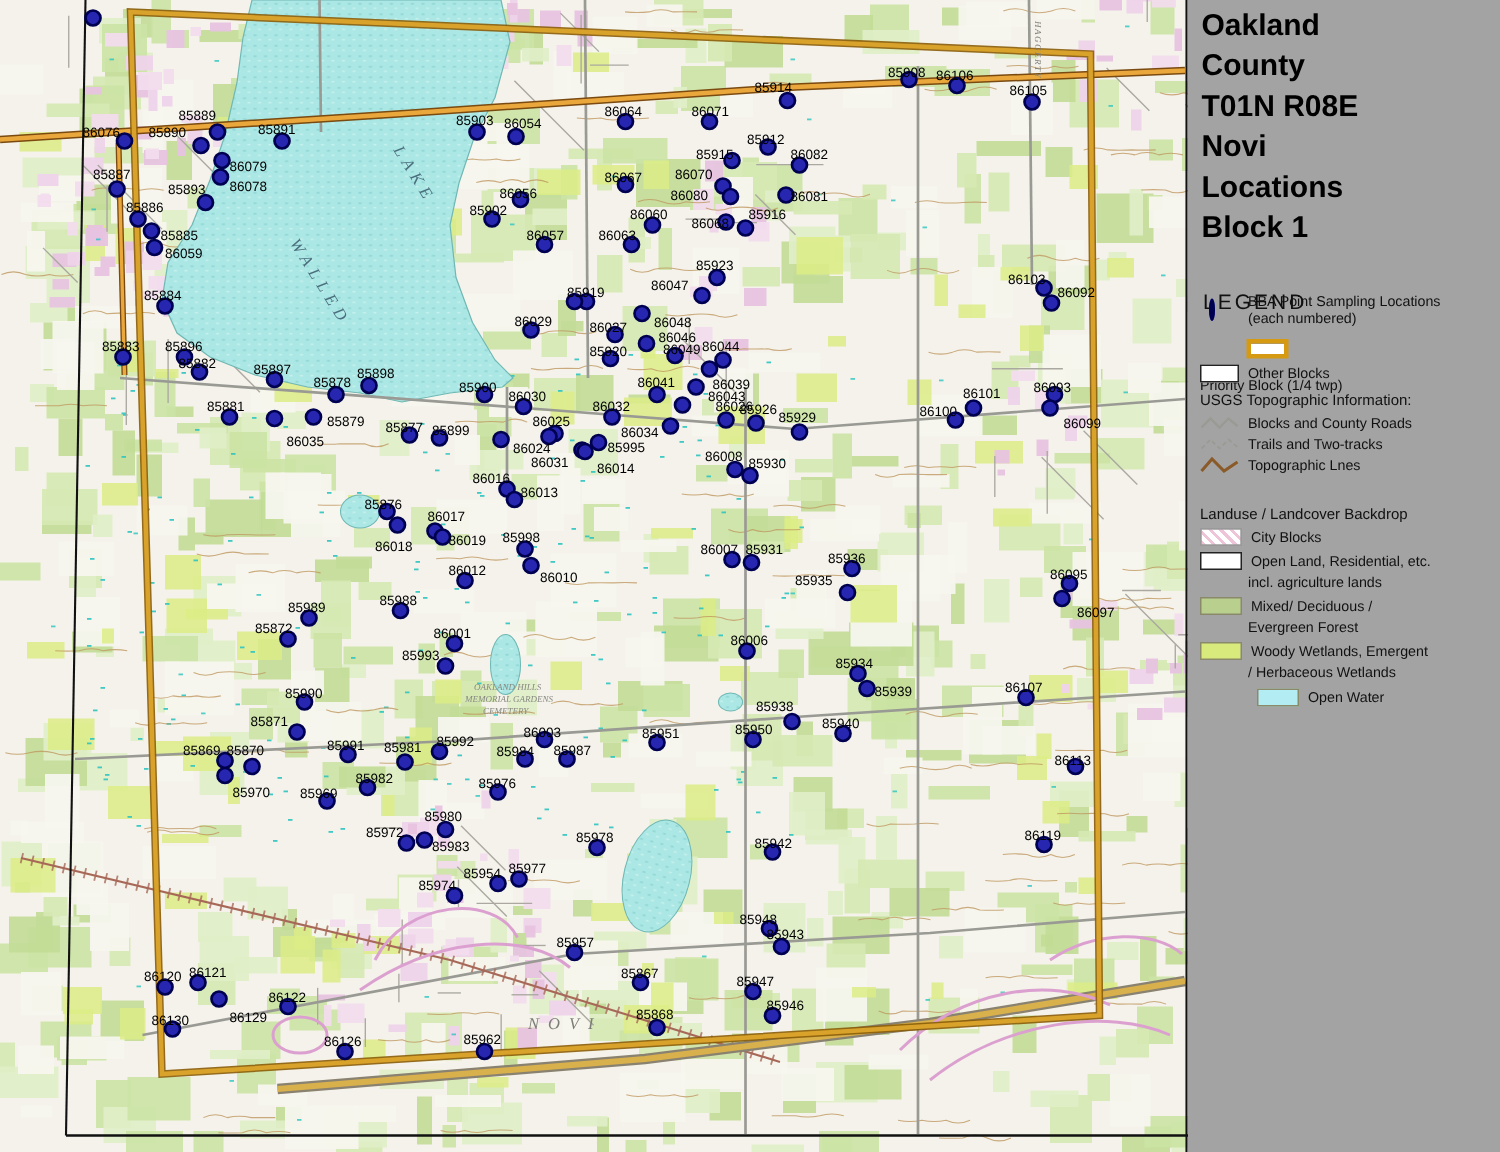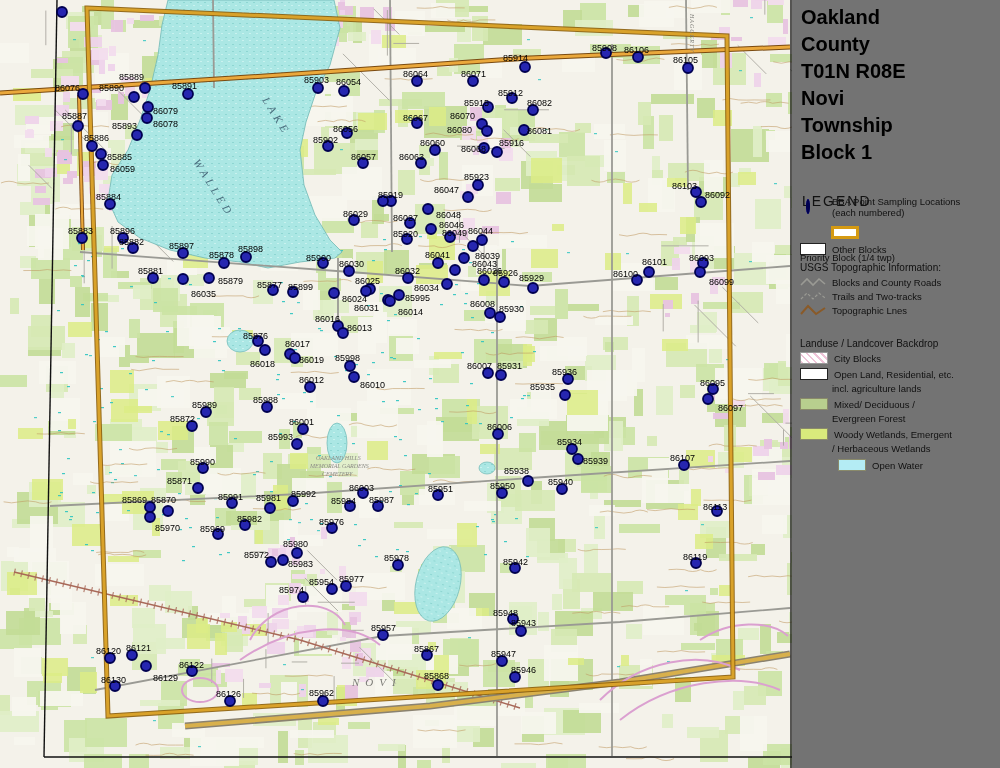--- a/index.html
+++ b/index.html
@@ -1,19 +1,19 @@
 <!DOCTYPE html>
 <html><head>
 <meta charset="utf-8">
 <style>
   html,body{margin:0;padding:0;width:1000px;height:768px;overflow:hidden;background:#fff;
             font-family:"Liberation Sans",sans-serif;}
   #stage{position:relative;width:1000px;height:768px;background:#fff;}
   #map-area{position:absolute;left:0;top:0;width:792px;height:768px;background:#f2f0e6;}
-  #sidebar{position:absolute;left:792px;top:0;width:208px;height:768px;background:#737373;}
+  #sidebar{position:absolute;left:792px;top:0;width:208px;height:768px;background:#a3a3a3;}
   .title-line{font-weight:bold;font-size:20px;line-height:27px;color:#000;padding-left:9px;}
   #legend-head{position:absolute;left:10px;top:193px;font-size:14px;letter-spacing:2px;color:#111;}
   .leg-row{position:absolute;left:8px;font-size:9.5px;color:#111;display:flex;align-items:center;}
   .leg-sw{width:26px;height:12px;margin-right:6px;flex:0 0 26px;}
   .leg-text{line-height:11px;}
   .sw-rect{height:10px;border:1px solid #222;background:#fff;}
   .sw-priority{height:7px;border:1px solid #333;outline:3px solid #d59a12;outline-offset:-1px;margin:2px 1px;background:#fff;}
   .sw-dot{width:11px;height:11px;border-radius:50%;background:#2626b0;border:2px solid #000050;margin-left:6px;}
   .sw-city{height:10px;border:1px solid #999;
     background:repeating-linear-gradient(45deg,#eec4d8 0 2px,#fff 2px 5px);}
@@ -1653,21 +1653,21 @@
         </g>
       </svg>
   </div>
 
   <div id="sidebar">
     <div style="padding-top:4px;">
       <div class="title-line">Oakland</div>
       <div class="title-line">County</div>
       <div class="title-line">T01N R08E</div>
       <div class="title-line">Novi</div>
-      <div class="title-line">Township</div>
+      <div class="title-line">Locations</div>
       <div class="title-line">Block 1</div>
     </div>
 
     <div id="legend-head">LEGEND</div>
 
     <div class="leg-row" style="top:196px;">
       <span class="leg-sw"><span class="sw-dot"></span></span>
       <span class="leg-text">
         <span>BBA Point Sampling Locations</span><br><span>(each numbered)</span>
       </span>

